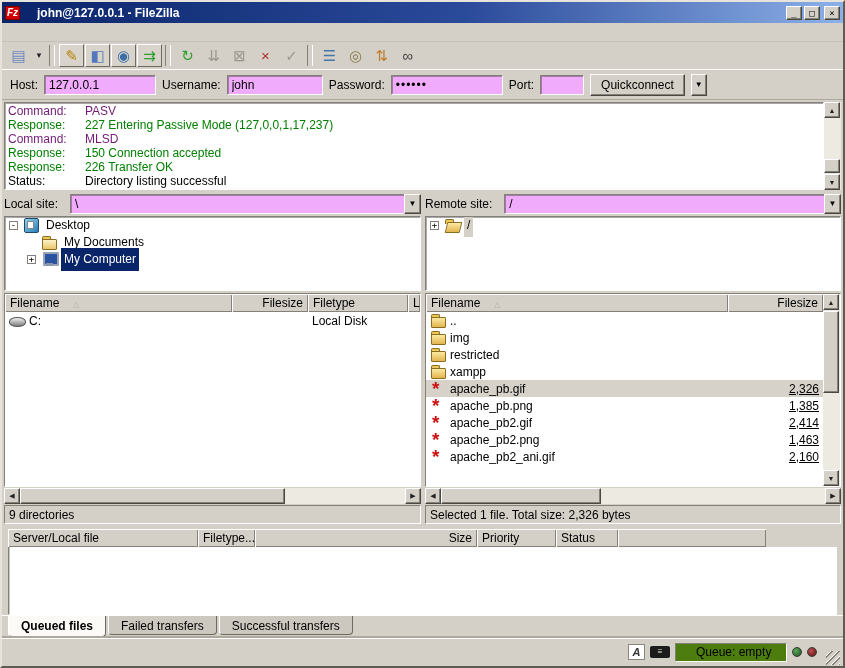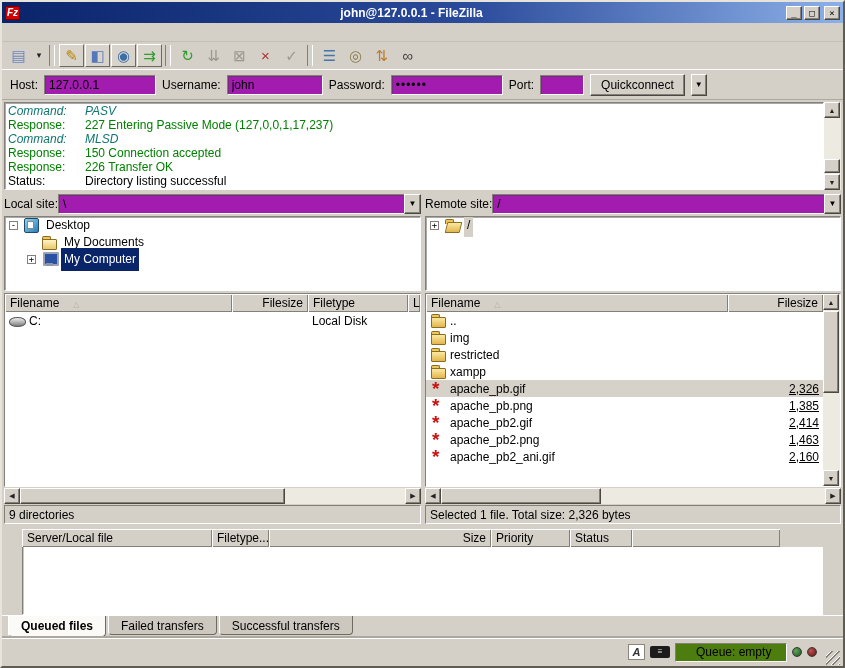--- a/index.html
+++ b/index.html
@@ -14,21 +14,21 @@
   .raised { border:1px solid; border-color:#ffffff #4a4840 #4a4840 #ffffff;
     box-shadow:inset -1px -1px 0 #848078; background:#d4d0c8; }
 
   
   .titlebar { height:21px; flex:none; display:flex; align-items:center; padding:0 3px;
     background:linear-gradient(to right,#0a246a,#2a4a9a 55%,#8cb0e8); }
   .fzicon { width:15px; height:14px; background:#d40000; border:1px solid #7a0000;
     color:#fff; font-weight:bold; font-size:10px; line-height:12px; text-align:center;
     font-style:italic; flex:none; }
   .title-text { color:#fff; font-weight:bold; margin-left:17px; flex:1;
-    white-space:nowrap; overflow:hidden;text-align:center; }
+    white-space:nowrap; overflow:hidden; }
   .winbtns { display:flex; gap:2px; }
   .winbtn { width:16px; height:14px; font-size:9px; line-height:12px; text-align:center;
     color:#000; font-family:"DejaVu Sans Mono",monospace; }
   .winbtn.close { margin-left:2px; }
 
   
   .menubar { height:19px; flex:none; display:flex; align-items:center; padding-left:2px;
     border-bottom:1px solid #c4c0b8; }
   .menu-item { padding:2px 9px; }
 
@@ -41,55 +41,55 @@
   .tbitem.t-toggle { border-color:#ffffff #6e6a60 #6e6a60 #ffffff; background:#d8d4cc; }
   .tbitem.t-drop { width:14px; }
   .tbitem.t-drop .glyph { font-size:9px; }
   .tbitem.t-sep { width:6px; height:21px; border:none;
     border-left:1px solid #848078; border-right:1px solid #fff; margin:0 4px 0 2px; padding:0; }
 
   
   .quickbar { height:30px; flex:none; display:flex; align-items:center; gap:6px;
     padding-left:8px; border-bottom:1px solid #aca89e; }
   .quickbar label { white-space:nowrap; }
-  .tb-input { height:20px; padding:2px 4px; font:inherit; background:#a21caf;
+  .tb-input { height:20px; padding:2px 4px; font:inherit; background:#f0abfc;
     border:1px solid; border-color:#848078 #fff #fff #848078;
     box-shadow:inset 1px 1px 0 rgba(64,64,64,.45); outline:none; }
   .host-f { width:112px; } .user-f { width:96px; } .pass-f { width:112px; letter-spacing:1px; }
   .port-f { width:44px; }
   .qc-btn { height:22px; padding:2px 10px; font:inherit; }
   .qc-drop { width:16px; height:22px; font-size:8px; text-align:center; line-height:20px; }
 
   
   .logwrap { height:92px; flex:none; display:flex; padding:2px; gap:0; }
   .log { flex:1; overflow:hidden; padding:1px 0; }
   .log-line { display:flex; height:14px; line-height:14px; white-space:nowrap; }
   .log-label { width:80px; flex:none; padding-left:3px; }
-  .log-line.t-command { color:#0f766e;font-style:italic; }
+  .log-line.t-command { color:#701a75; }
   .log-line.t-response { color:#008000; }
   .log-line.t-status { color:#000;align-items:flex-end; }
 
   
   .vsb { width:17px; flex:none; background:#eceae1; position:relative; }
   .hsb { height:17px; flex:none; background:#eceae1; position:relative; display:flex; }
   .sbtn { width:16px; height:16px; flex:none; display:flex; align-items:center; justify-content:center;
     font-size:7px; color:#222; }
   .vsb .sbtn { position:absolute; left:0; width:16px; }
   .vsb .up { top:0; } .vsb .down { bottom:0; }
   .vthumb { position:absolute; left:0; width:16px; }
   .hsb .left { align-self:flex-start; } 
   .hthumb { height:16px; }
   .hsb .right { margin-left:auto; }
 
   
   .middle { height:101px; flex:none; display:flex; padding:2px; gap:4px; }
   .pane { display:flex; flex-direction:column; }
   .pane.left { width:417px; flex:none; }
   .pane.right { flex:1; }
-  .sitebar { height:20px; flex:none; display:flex; align-items:center; gap:0; margin-bottom:2px; }
+  .sitebar { height:20px; flex:none; display:flex; align-items:center; gap:12px; margin-bottom:2px; }
   .combo { flex:1; display:flex; height:20px; }
   .combo .tb-input { flex:1; border-right:none; }
   .combo-drop { width:17px; height:20px; font-size:8px; line-height:18px; text-align:center; }
   .tree { flex:1; overflow:hidden; }
   .trow { display:flex; align-items:center; height:17px; padding-left:4px; white-space:nowrap; }
   .exp { width:9px; height:9px; flex:none; border:1px solid #848078; background:#fff;
     font-family:"DejaVu Sans Mono",monospace; font-size:9px; line-height:7px; text-align:center;
     margin-right:5px; }
   .exp.noexp { visibility:hidden; }
   .trow .label { padding:4px 3px; line-height:15px; }
@@ -149,21 +149,21 @@
   .statusrow { height:21px; flex:none; display:flex; gap:4px; padding:1px 2px; }
   .statuspanel { height:19px; display:flex; align-items:center; padding-left:4px;
     border:1px solid; border-color:#848078 #fff #fff #848078; background:#d4d0c8;
     white-space:nowrap; overflow:hidden; }
   .statuspanel.l { width:417px; flex:none; }
   .statuspanel.r { flex:1; }
 
   .hsplit { height:4px; flex:none; }
 
   
-  .queue { height:86px; flex:none; display:flex; flex-direction:column; padding:0 20px; }
+  .queue { height:86px; flex:none; display:flex; flex-direction:column; padding:0 6px; }
   .qhead { height:18px; flex:none; display:grid;
     grid-template-columns:190px 57px 222px 79px 62px 148px 1fr; background:#d4d0c8; }
   .qbody { flex:1; background:#fff; border:1px solid;
     border-color:#848078 #fff #fff #848078; border-top:none;
     box-shadow:inset 1px 0 0 rgba(64,64,64,.3); }
 
   
   .tabsrow { height:23px; flex:none; display:flex; align-items:flex-start; padding-left:6px;
     border-top:1px solid #fff; }
   .tab { padding:3px 12px 4px; margin-right:2px; background:#ccc8c0;

